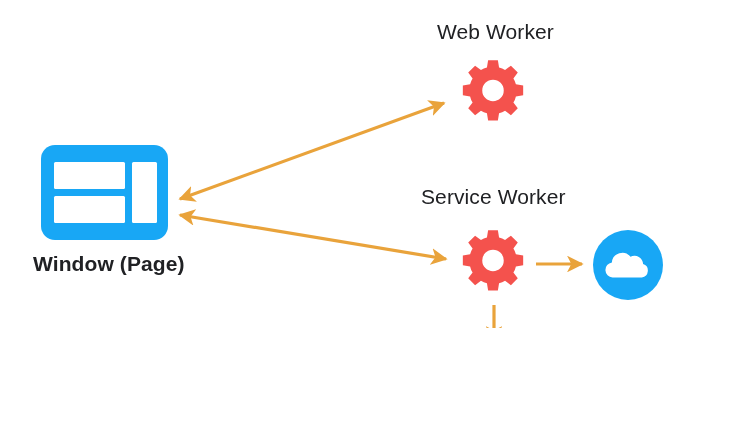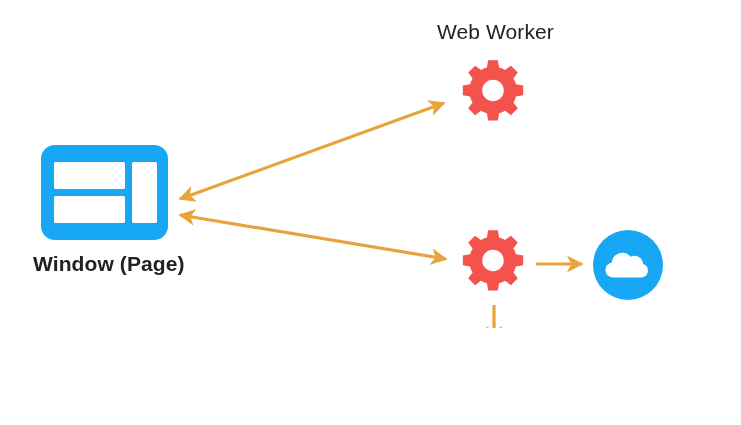--- a/index.html
+++ b/index.html
@@ -145,16 +145,17 @@
       <rect x="462" y="348" width="72" height="29" rx="5" ry="5" fill="#18A7F5"></rect>
       <circle cx="481" cy="362.5" r="8.2" fill="#ffffff"></circle>
       <rect x="462" y="386" width="72" height="29" rx="5" ry="5" fill="#18A7F5"></rect>
       <circle cx="481" cy="400.5" r="8.2" fill="#ffffff"></circle>
     </g>
 
   </svg>
 
   <div class="node-label" id="label-web-worker">Web Worker</div>
 
+  <div class="node-label" id="label-service-worker">Service Worker</div>
 
   <div class="node-label" id="label-window">Window (Page)</div>
 
 </div>
 
 </body></html>

